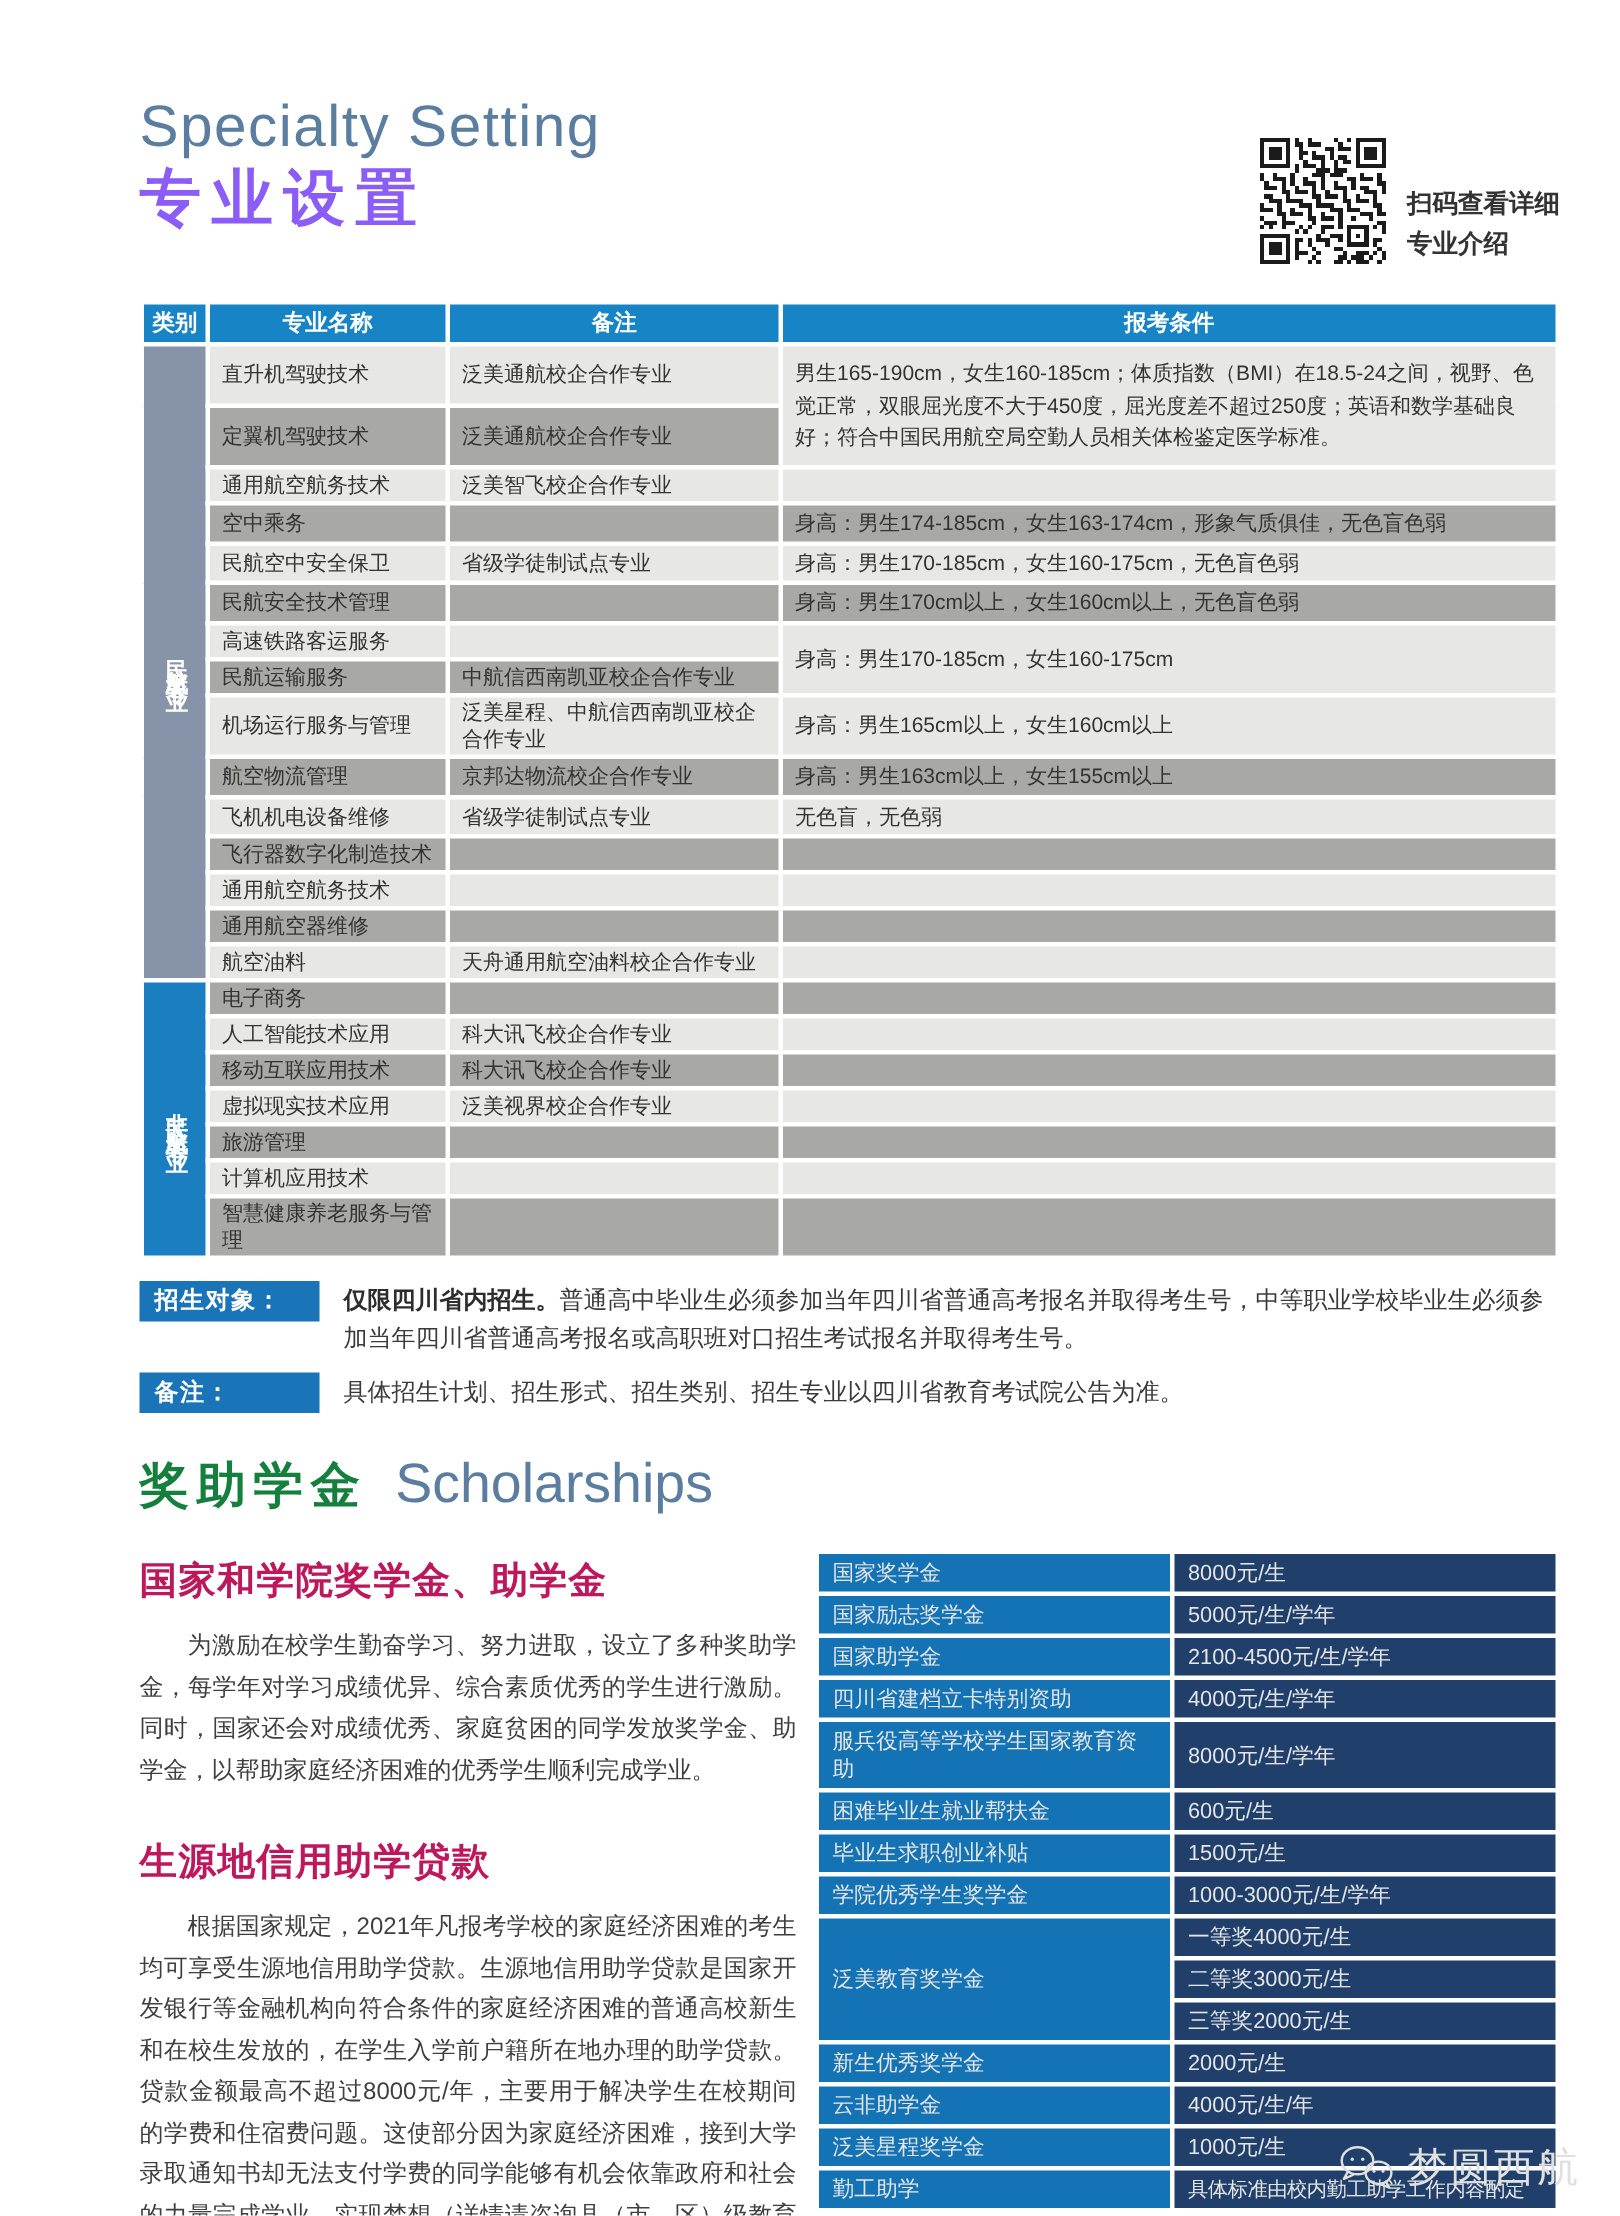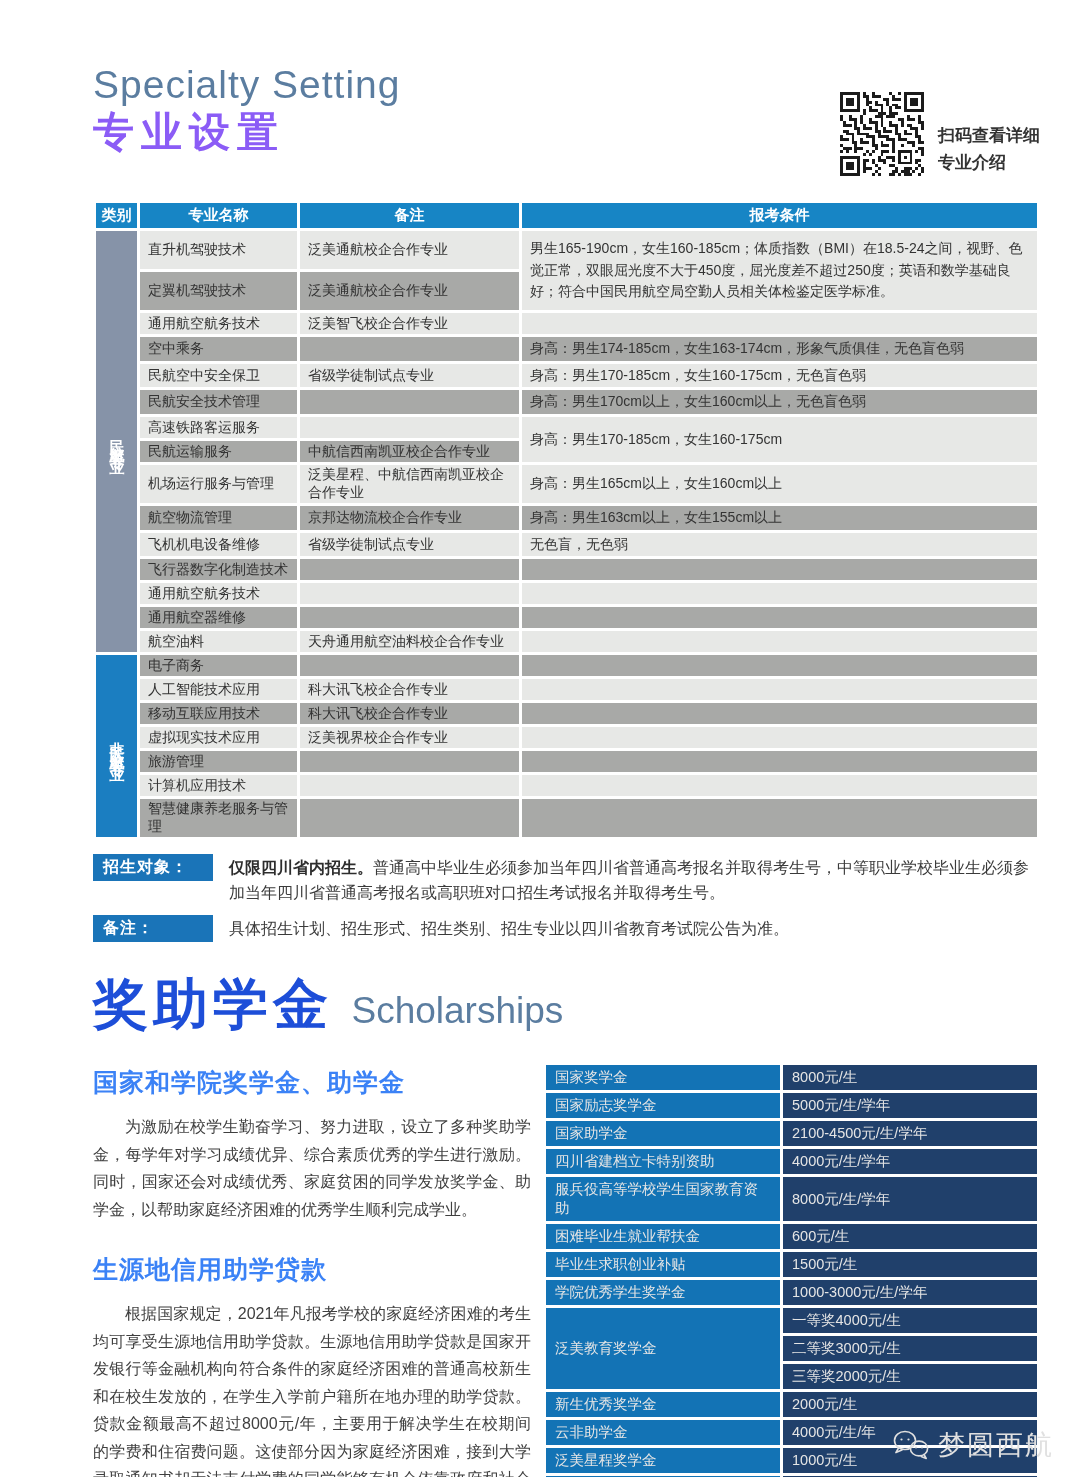--- a/index.html
+++ b/index.html
@@ -46,25 +46,25 @@
   .enroll-row { display:flex; align-items:flex-start; gap:16px; margin-bottom:9px; }
   .blue-label {
     flex:none; width:120px; background:#1a74b8; color:#fff; font-weight:bold;
     font-size:16px; padding:3px 10px; letter-spacing:1px;
   }
   .enroll-text { font-size:16px; line-height:1.55; color:#3a3a3a; padding-top:2px; }
   .enroll-text b { color:#2d2d2d; }
 
   
   .sch-hdr { margin-top:26px; }
-  .sch-cn { font-size:55px; color:#1d4ed8; font-weight:bold; letter-spacing:5px; }
+  .sch-cn { font-size:33px; color:#15803d; font-weight:bold; letter-spacing:5px; }
   .sch-en { font-size:37px; color:#5b7da0; margin-left:14px; }
   .sch-cols { display:flex; gap:12px; margin-top:20px; width:947px; }
   .sch-left { width:438px; flex:none; }
-  .sch-left h3 { font-size:25px; color:#3b82f6; letter-spacing:1px; margin:4px 0 14px; font-weight:bold; }
+  .sch-left h3 { font-size:25px; color:#be185d; letter-spacing:1px; margin:4px 0 14px; font-weight:bold; }
   .sch-left h3.second { margin-top:30px; }
   .sch-left p { font-size:16px; line-height:1.72; color:#3f3f3f; text-align:justify;
                 text-indent:2em; margin:0; }
   .sch-right { flex:1; }
   table.sch { border-collapse:separate; border-spacing:3px; width:100%; }
   table.sch td { color:#e5e5e5; font-size:14.5px; padding:3px 9px; height:24px; vertical-align:middle; }
   td.sname { background:#1373b5; width:234px; }
   td.samt  { background:#20406b; }
   td.samt.small { font-size:13.5px; letter-spacing:-0.3px; }
 

